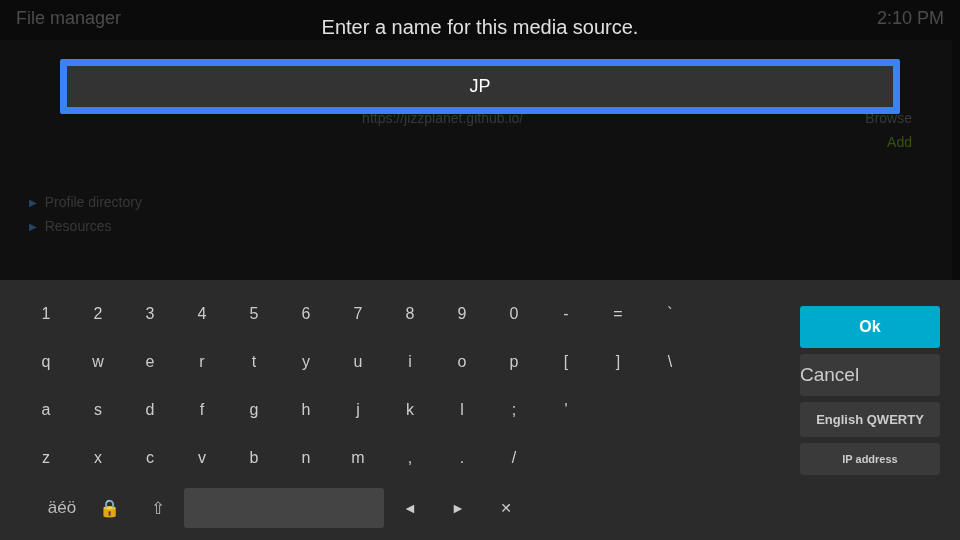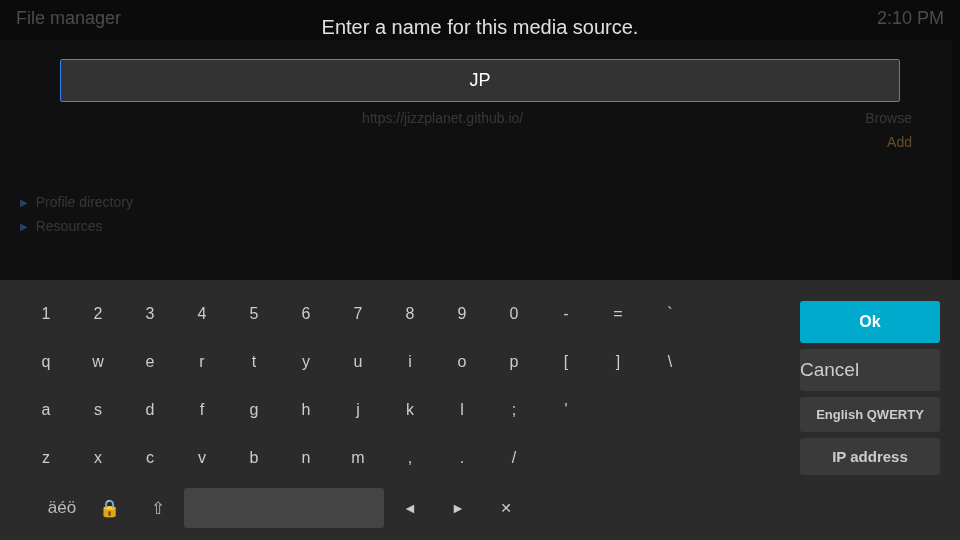--- a/index.html
+++ b/index.html
@@ -71,27 +71,27 @@
     }
 
     .bg-add-row {
       display: flex;
       width: 100%;
       justify-content: flex-end;
       padding: 8px 20px 0;
     }
 
     .bg-add {
-      color: #fdba74;
+      color: #84cc16;
       font-size: 14px;
     }
 
     .bg-nav-items {
       position: absolute;
-      top: 190px; left: 20px;
+      top: 190px; left: 29px;
       z-index: 1;
     }
 
     .bg-nav-item {
       color: #888;
       font-size: 14px;
       padding: 4px 0;
       display: flex;
       align-items: center;
       gap: 8px;
@@ -125,21 +125,21 @@
       font-weight: normal;
     }
 
     .dialog-input-area {
       padding: 10px 60px;
     }
 
     .dialog-input {
       width: 100%;
       background: #333;
-      border: 1px solid #3b82f6;
+      border: 7px solid #3b82f6;
       border-radius: 2px;
       color: #fff;
       font-size: 18px;
       text-align: center;
       padding: 10px;
       outline: none;
     }
 
     
     .keyboard-area {
@@ -253,21 +253,21 @@
       font-weight: bold;
       padding: 10px 0;
       text-align: center;
       border-radius: 3px;
       cursor: pointer;
     }
 
     .btn-ip {
       background: #3a3a3a;
       color: #ccc;
-      font-size: 15px;
+      font-size: 11px;
       font-weight: bold;
       padding: 10px 0;
       text-align: center;
       border-radius: 3px;
       cursor: pointer;
     }
   </style>
 </head>
 <body>
 

